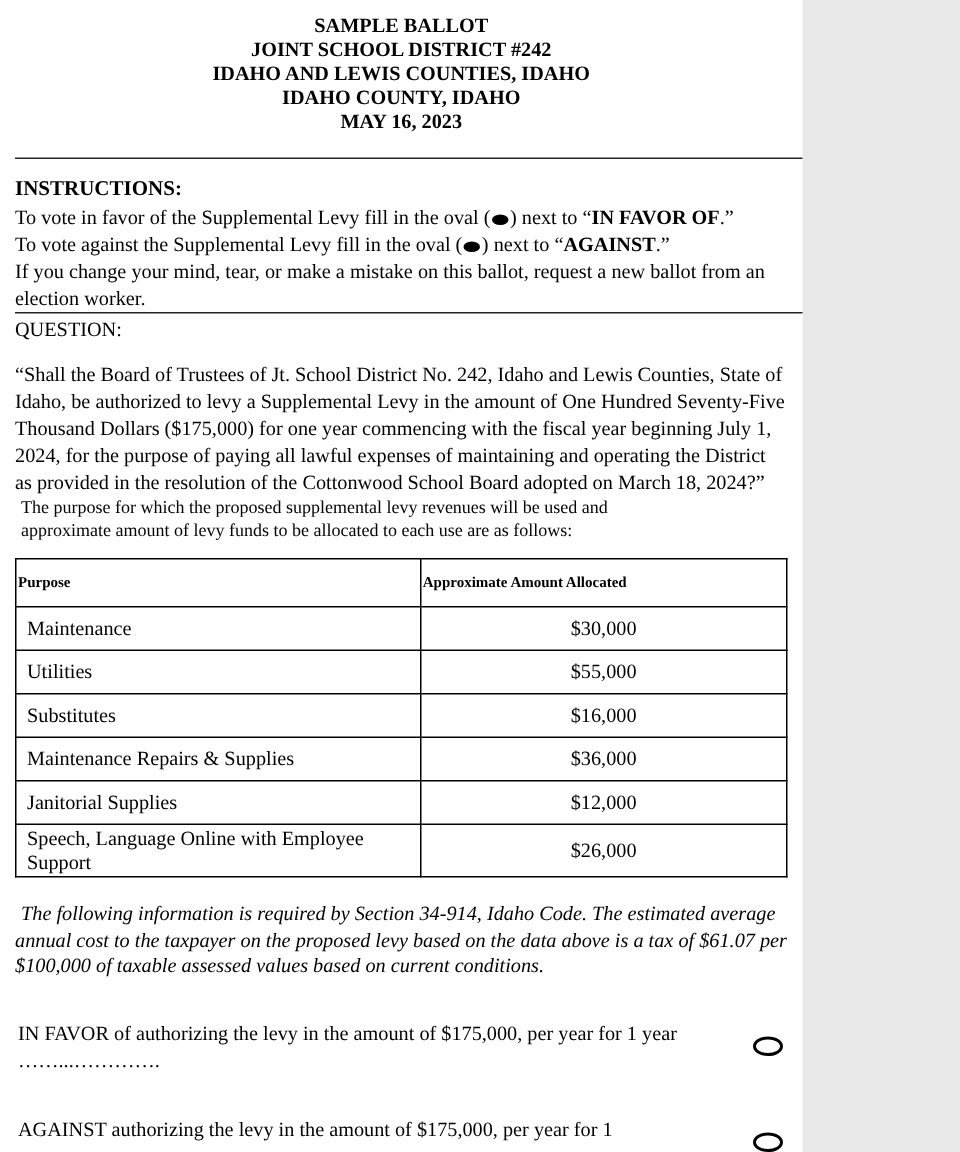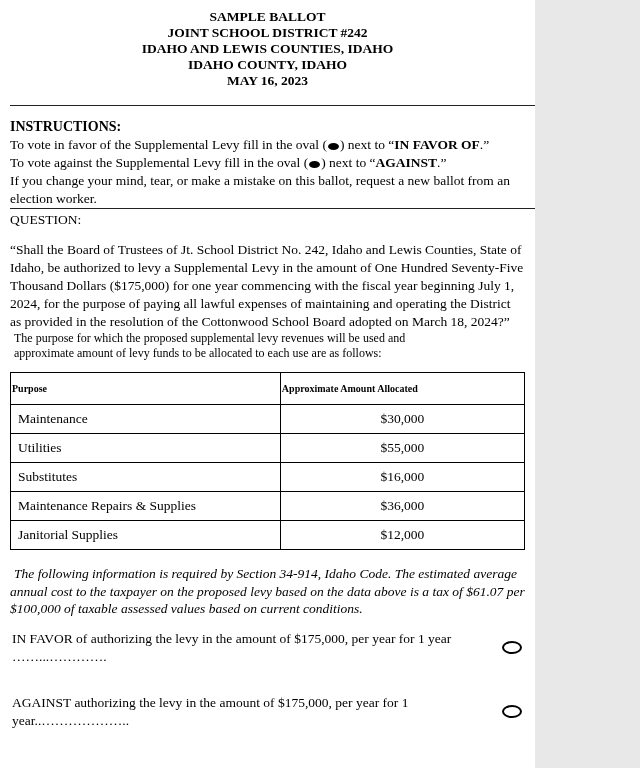--- a/index.html
+++ b/index.html
@@ -27,21 +27,21 @@
   table.alloc th{
     border:1.5px solid #000;font-weight:bold;font-size:10px;
     text-align:left;height:29px;
   }
   table.alloc td{border:1.5px solid #000;height:26px;font-size:13.5px;}
   td.purpose-cell{text-align:left;padding-left:7px;}
   td.amount-cell{text-align:center;}
   .tax-note{margin:15px 0 0 0;line-height:17.5px;text-indent:4px;font-style:italic;}
   .choice{
     display:flex;justify-content:space-between;align-items:center;
-    margin-top:12px;padding-left:2px;line-height:18px;
+    margin-top:27px;padding-left:2px;line-height:18px;
   }
   .choice-against{margin-top:28px;}
   .oval-empty{
     display:inline-block;width:16px;height:9px;border:2px solid #000;
     border-radius:50%;margin-right:3px;flex:0 0 auto;cursor:pointer;
   }
   .choice-text{padding-right:8px;}
 </style>
 </head>
 <body>
@@ -102,20 +102,24 @@
         <td class="amount-cell">$16,000</td>
       </tr>
       <tr>
         <td class="purpose-cell">Maintenance Repairs &amp; Supplies</td>
         <td class="amount-cell">$36,000</td>
       </tr>
       <tr>
         <td class="purpose-cell">Janitorial Supplies</td>
         <td class="amount-cell">$12,000</td>
       </tr>
+      <tr>
+        <td class="purpose-cell">Speech, Language Online with Employee Support</td>
+        <td class="amount-cell">$26,000</td>
+      </tr>
     </tbody>
   </table>
 
   <p class="tax-note">The following information is required by Section 34-914, Idaho Code. The estimated average annual cost to the taxpayer on the proposed levy based on the data above is a tax of $61.07 per $100,000 of taxable assessed values based on current conditions.</p>
 
   <div class="choice">
     <span class="choice-text"><span>IN FAVOR of authorizing the levy in the amount of $175,000, per year for 1 year</span> <span>……...………….</span></span>
     <span class="oval-empty"></span>
   </div>
 

